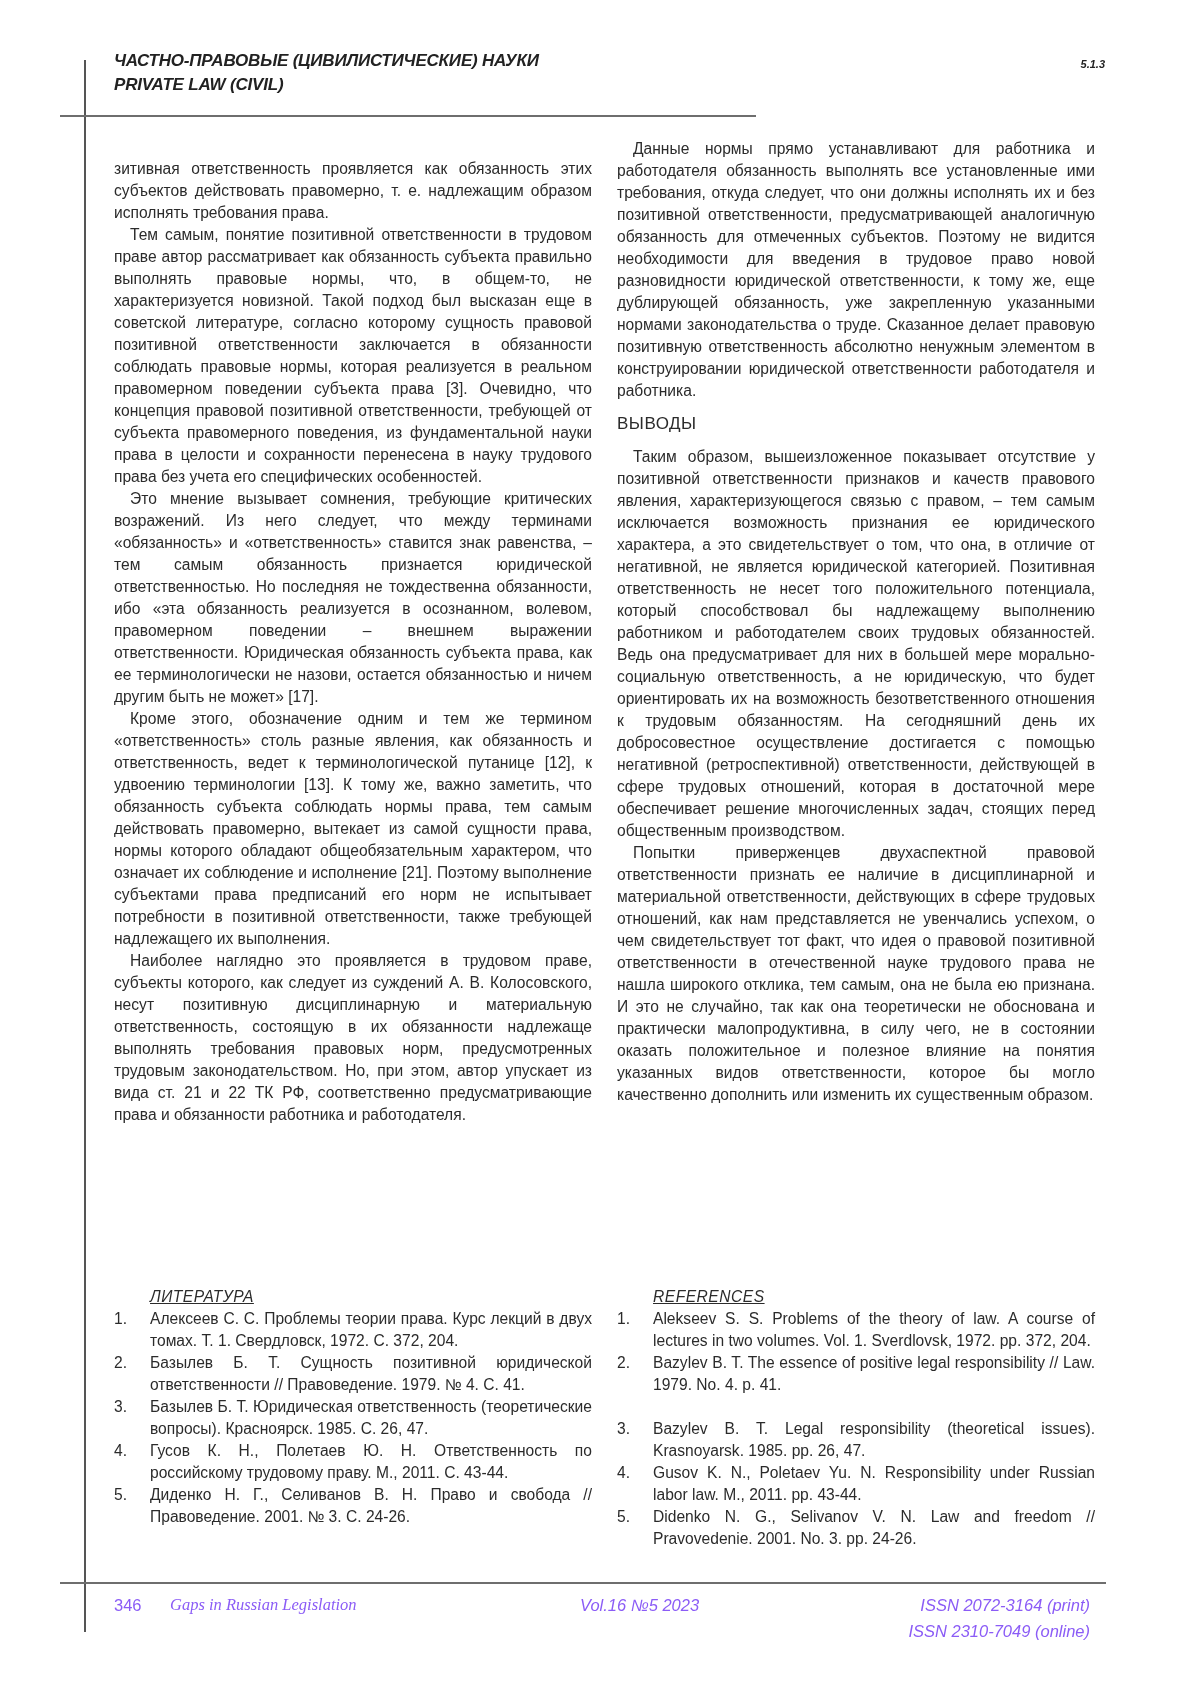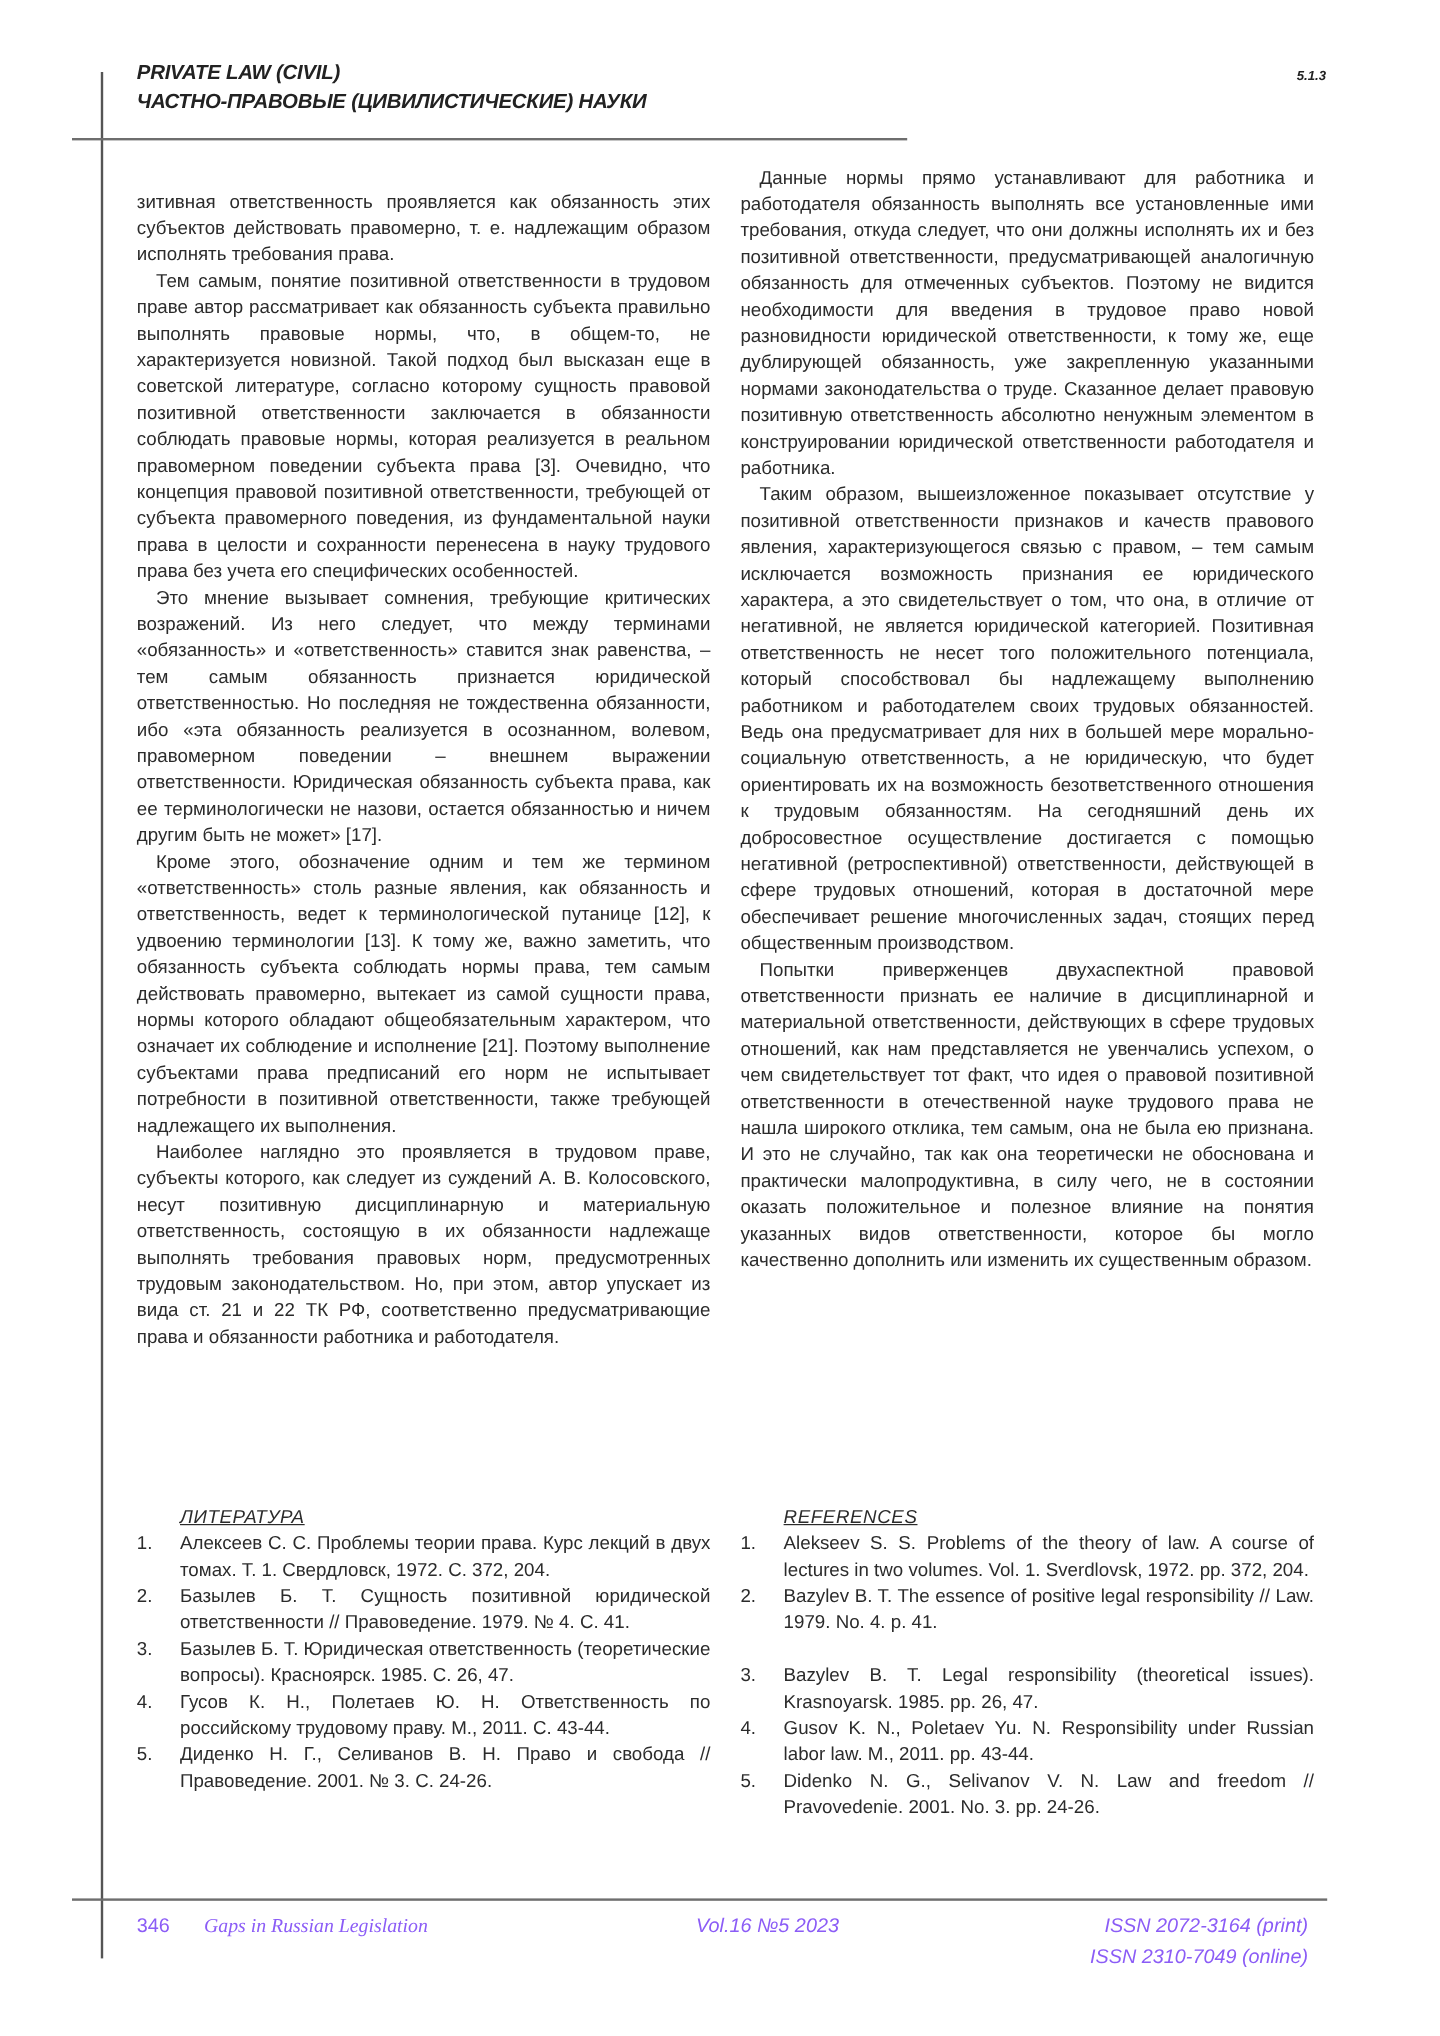--- a/index.html
+++ b/index.html
@@ -18,56 +18,57 @@
     .col { position: absolute; top: 138px; width: 478px; font-size: 15.6px; line-height: 22px; text-align: justify; hyphens: manual; }
     .col-left { left: 114px; margin-top: 20px; }
     .col-right { left: 617px; }
     .col p { margin: 0; text-indent: 0; }
     .col p.indent { text-indent: 16px; }
     .section-title { font-size: 17px; letter-spacing: 0.5px; margin: 10px 0 10px 0; line-height: 24px; }
 
     .refs { position: absolute; top: 1254px; width: 478px; font-size: 15.6px; line-height: 22px; }
     .refs-left { left: 114px; }
     .refs-right { left: 617px; }
-    .refs-title { font-style: italic; text-decoration: underline; margin-left: 36px; letter-spacing: 0.5px; }
+    .refs-title { font-style: italic; text-decoration: underline; margin-left: 36px; letter-spacing: 0.5px; margin-top: 32px; }
     .refs ol { list-style: none; margin: 0; padding: 0; }
     .refs li { position: relative; padding-left: 36px; text-align: justify; }
     .refs li .num { position: absolute; left: 0; top: 0; }
     .refs li .auth { }
     .refs li.gap-after { margin-bottom: 22px; }
 
     .footer { position: absolute; top: 1592px; font-style: italic; font-size: 16.5px; line-height: 26px; color: #8b5cf6; }
     .footer-page { left: 114px; font-style: normal; }
     .footer-journal { left: 170px; font-family: Liberation Serif, serif; }
     .footer-vol { left: 580px; }
     .footer-issn { right: 110px; text-align: right; }
   </style>
 </head>
 <body>
 
 <div class="vrule"></div>
 <div class="hrule-top"></div>
 <div class="hrule-bottom"></div>
 
 <div class="hdr">
+  <div>ЧАСТНО-ПРАВОВЫЕ (ЦИВИЛИСТИЧЕСКИЕ) НАУКИ</div>
   <div>PRIVATE LAW (CIVIL)</div>
-  <div>ЧАСТНО-ПРАВОВЫЕ (ЦИВИЛИСТИЧЕСКИЕ) НАУКИ</div>
 </div>
 <div class="hdr-code">5.1.3</div>
 
 <div class="col col-left">
   <p>зитивная ответственность проявляется как обязанность этих субъектов действовать правомерно, т. е. надлежащим образом исполнять требования права.</p>
   <p class="indent">Тем самым, понятие позитивной ответственности в трудовом праве автор рассматривает как обязанность субъекта правильно выполнять правовые нормы, что, в общем-то, не характеризуется новизной. Такой подход был высказан еще в советской литературе, согласно которому сущность правовой позитивной ответственности заключается в обязанности соблюдать правовые нормы, которая реализуется в реальном правомерном поведении субъекта права [3]. Очевидно, что концепция правовой позитивной ответственности, требующей от субъекта правомерного поведения, из фундаментальной науки права в целости и сохранности перенесена в науку трудового права без учета его специфических особенностей.</p>
   <p class="indent">Это мнение вызывает сомнения, требующие критических возражений. Из него следует, что между терминами «обязанность» и «ответственность» ставится знак равенства, – тем самым обязанность признается юридической ответственностью. Но последняя не тождественна обязанности, ибо «эта обязанность реализуется в осознанном, волевом, правомерном поведении – внешнем выражении ответственности. Юридическая обязанность субъекта права, как ее терминологически не назови, остается обязанностью и ничем другим быть не может» [17].</p>
   <p class="indent">Кроме этого, обозначение одним и тем же термином «ответственность» столь разные явления, как обязанность и ответственность, ведет к терминологической путанице [12], к удвоению терминологии [13]. К тому же, важно заметить, что обязанность субъекта соблюдать нормы права, тем самым действовать правомерно, вытекает из самой сущности права, нормы которого обладают общеобязательным характером, что означает их соблюдение и исполнение [21]. Поэтому выполнение субъектами права предписаний его норм не испытывает потребности в позитивной ответственности, также требующей надлежащего их выполнения.</p>
   <p class="indent">Наиболее наглядно это проявляется в трудовом праве, субъекты которого, как следует из суждений А. В. Колосовского, несут позитивную дисциплинарную и материальную ответственность, состоящую в их обязанности надлежаще выполнять требования правовых норм, предусмотренных трудовым законодательством. Но, при этом, автор упускает из вида ст. 21 и 22 ТК РФ, соответственно предусматривающие права и обязанности работника и работодателя.</p>
 </div>
 
 <div class="col col-right">
   <p class="indent">Данные нормы прямо устанавливают для работника и работодателя обязанность выполнять все установленные ими требования, откуда следует, что они должны исполнять их и без позитивной ответственности, предусматривающей аналогичную обязанность для отмеченных субъектов. Поэтому не видится необходимости для введения в трудовое право новой разновидности юридической ответственности, к тому же, еще дублирующей обязанность, уже закрепленную указанными нормами законодательства о труде. Сказанное делает правовую позитивную ответственность абсолютно ненужным элементом в конструировании юридической ответственности работодателя и работника.</p>
+  <div class="section-title">ВЫВОДЫ</div>
   <p class="indent">Таким образом, вышеизложенное показывает отсутствие у позитивной ответственности признаков и качеств правового явления, характеризующегося связью с правом, – тем самым исключается возможность признания ее юридического характера, а это свидетельствует о том, что она, в отличие от негативной, не является юридической категорией. Позитивная ответственность не несет того положительного потенциала, который способствовал бы надлежащему выполнению работником и работодателем своих трудовых обязанностей. Ведь она предусматривает для них в большей мере морально-социальную ответственность, а не юридическую, что будет ориентировать их на возможность безответственного отношения к трудовым обязанностям. На сегодняшний день их добросовестное осуществление достигается с помощью негативной (ретроспективной) ответственности, действующей в сфере трудовых отношений, которая в достаточной мере обеспечивает решение многочисленных задач, стоящих перед общественным производством.</p>
   <p class="indent">Попытки приверженцев двухаспектной правовой ответственности признать ее наличие в дисциплинарной и материальной ответственности, действующих в сфере трудовых отношений, как нам представляется не увенчались успехом, о чем свидетельствует тот факт, что идея о правовой позитивной ответственности в отечественной науке трудового права не нашла широкого отклика, тем самым, она не была ею признана. И это не случайно, так как она теоретически не обоснована и практически малопродуктивна, в силу чего, не в состоянии оказать положительное и полезное влияние на понятия указанных видов ответственности, которое бы могло качественно дополнить или изменить их существенным образом.</p>
 </div>
 
 <div class="refs refs-left">
   <div class="refs-title">ЛИТЕРАТУРА</div>
   <ol>
     <li><span class="num">1.</span><span class="auth">Алексеев С. С.</span><span> Проблемы теории права. Курс лекций в двух томах. Т. 1. Свердловск, 1972. С. 372, 204.</span></li>
     <li><span class="num">2.</span><span class="auth">Базылев Б. Т.</span><span> Сущность позитивной юридической ответственности // Правоведение. 1979. № 4. С. 41.</span></li>
     <li><span class="num">3.</span><span class="auth">Базылев Б. Т.</span><span> Юридическая ответственность (теоретические вопросы). Красноярск. 1985. С. 26, 47.</span></li>

